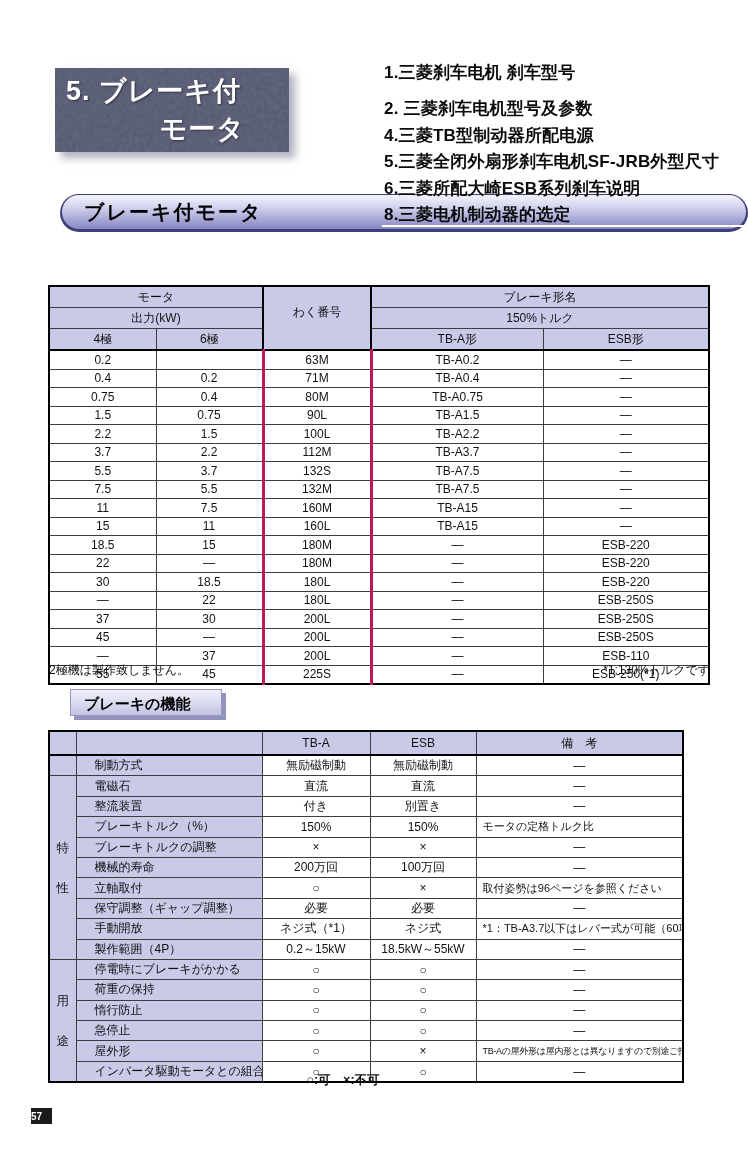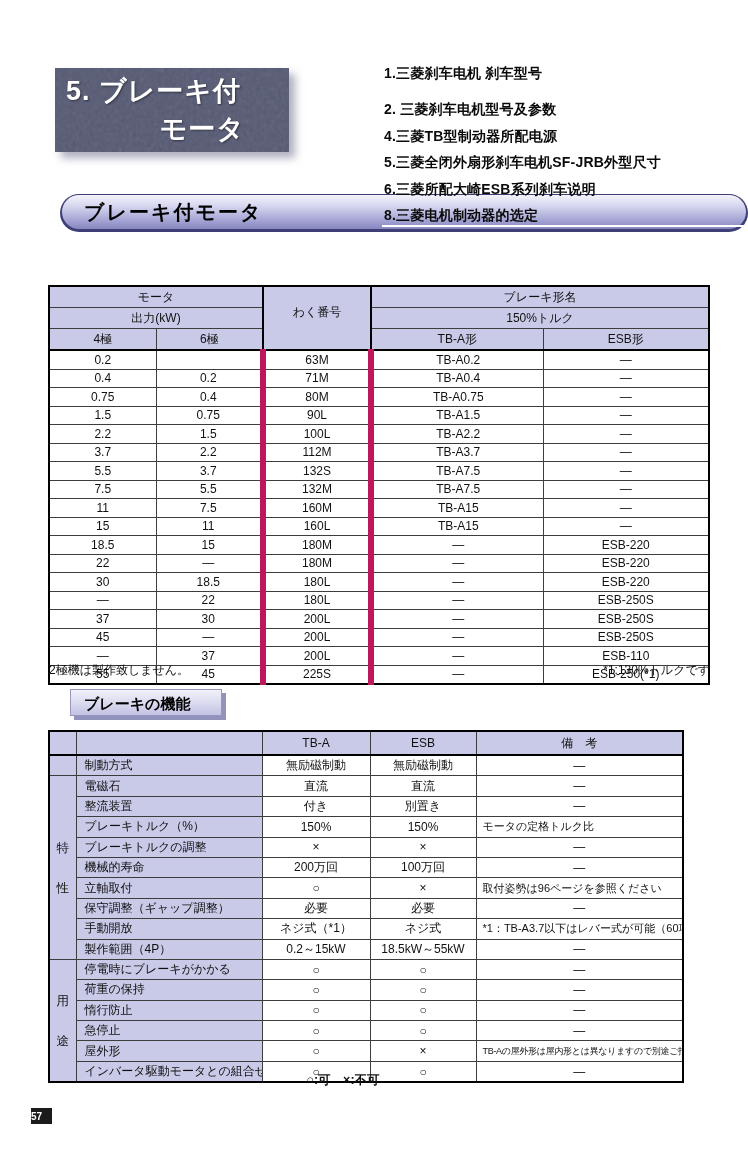--- a/index.html
+++ b/index.html
@@ -7,21 +7,21 @@
   .page{position:absolute;inset:0;overflow:hidden;background:#fff;}
 
   
   .title-box{position:absolute;left:55px;top:68px;width:234px;height:84px;box-shadow:6px 6px 8px rgba(110,110,140,.55);}
   .title-box svg{position:absolute;left:0;top:0;}
   .title-line{position:absolute;color:#fff;font-weight:bold;font-size:27px;letter-spacing:1px;text-shadow:1px 1px 2px rgba(0,0,0,.45);white-space:nowrap;}
   .title-l1{left:11px;top:5px;}
   .title-l2{right:44px;top:43px;}
 
   
-  .toc{position:absolute;left:384px;top:60px;width:364px;font-size:14px;font-weight:bold;color:#0a0a0a;z-index:2;}
+  .toc{position:absolute;left:384px;top:60px;width:364px;font-size:17px;font-weight:bold;color:#0a0a0a;z-index:2;}
   .toc-item{height:26.4px;line-height:26.4px;white-space:nowrap;letter-spacing:.2px;}
   .toc-item:nth-child(1){margin-bottom:10px;}
   .toc-item:nth-child(6){position:relative;}
   .toc-item:nth-child(6)::after{content:"";position:absolute;left:-2px;right:0;top:23px;height:2px;background:#fff;}
 
   
   .banner{position:absolute;left:60px;top:194px;width:688px;height:38px;background:#3f3f78;border-radius:19px;box-sizing:border-box;padding:1px 2px 3px 2px;z-index:1;}
   .banner-in{width:100%;height:100%;border-radius:17px;background:linear-gradient(180deg,#f4f4fc 0%,#d3d3ee 35%,#a0a0d2 78%,#8787c0 100%);}
   .banner-label{position:absolute;left:24px;top:5px;font-size:20px;font-weight:bold;letter-spacing:2px;color:#000;}
 
@@ -33,32 +33,32 @@
   
   table{position:absolute;border-collapse:collapse;table-layout:fixed;background:#fff;border:2px solid #000;}
   td{border:1px solid #3d3d3d;text-align:center;padding:0;overflow:hidden;white-space:nowrap;vertical-align:middle;}
   .hd{background:#c9c9e8;}
   .hb{border-bottom:2px solid #000;}
   .vthick{border-right:2px solid #000;}
 
   #table1{left:48px;top:285px;width:662px;font-size:12px;}
   #table1 thead td{height:20px;}
   #table1 tbody td{height:17.5px;}
-  #table1 tbody td:nth-child(2),#table1 tbody td:nth-child(3){border-right:6px solid #be185d;}
+  #table1 tbody td:nth-child(2),#table1 tbody td:nth-child(3){border-right:3px solid #be185d;}
   #table1 td.framehdr{padding-bottom:12px;}
 
   .note{position:absolute;font-size:12px;color:#111;}
   #note-left{left:49px;top:662px;}
   #note-right{left:48px;top:662px;width:662px;text-align:right;}
 
   #table2{left:48px;top:730px;width:636px;font-size:12px;}
   #table2 thead td{height:22px;}
   #table2 tbody td{height:19.4px;}
   #table2 td.grp{background:#c9c9e8;white-space:pre-line;line-height:40px;font-size:12.5px;}
-  #table2 td.lab{background:#c9c9e8;text-align:left;padding-left:8px;}
+  #table2 td.lab{background:#c9c9e8;text-align:left;padding-left:18px;}
   #table2 td.rleft{text-align:left;padding-left:6px;}
   #table2 td.mid{font-size:11px;}
   #table2 td.small{font-size:9px;letter-spacing:-.3px;}
 
   .legend{position:absolute;left:48px;top:1072px;width:590px;text-align:center;font-size:12.5px;color:#111;font-weight:bold;}
 
   .page-number{position:absolute;left:31px;top:1108px;width:21px;height:16px;background:#1b1b1b;color:#fff;font-size:10px;font-weight:bold;text-align:left;line-height:17px;}
 </style>
 </head>
 <body>

